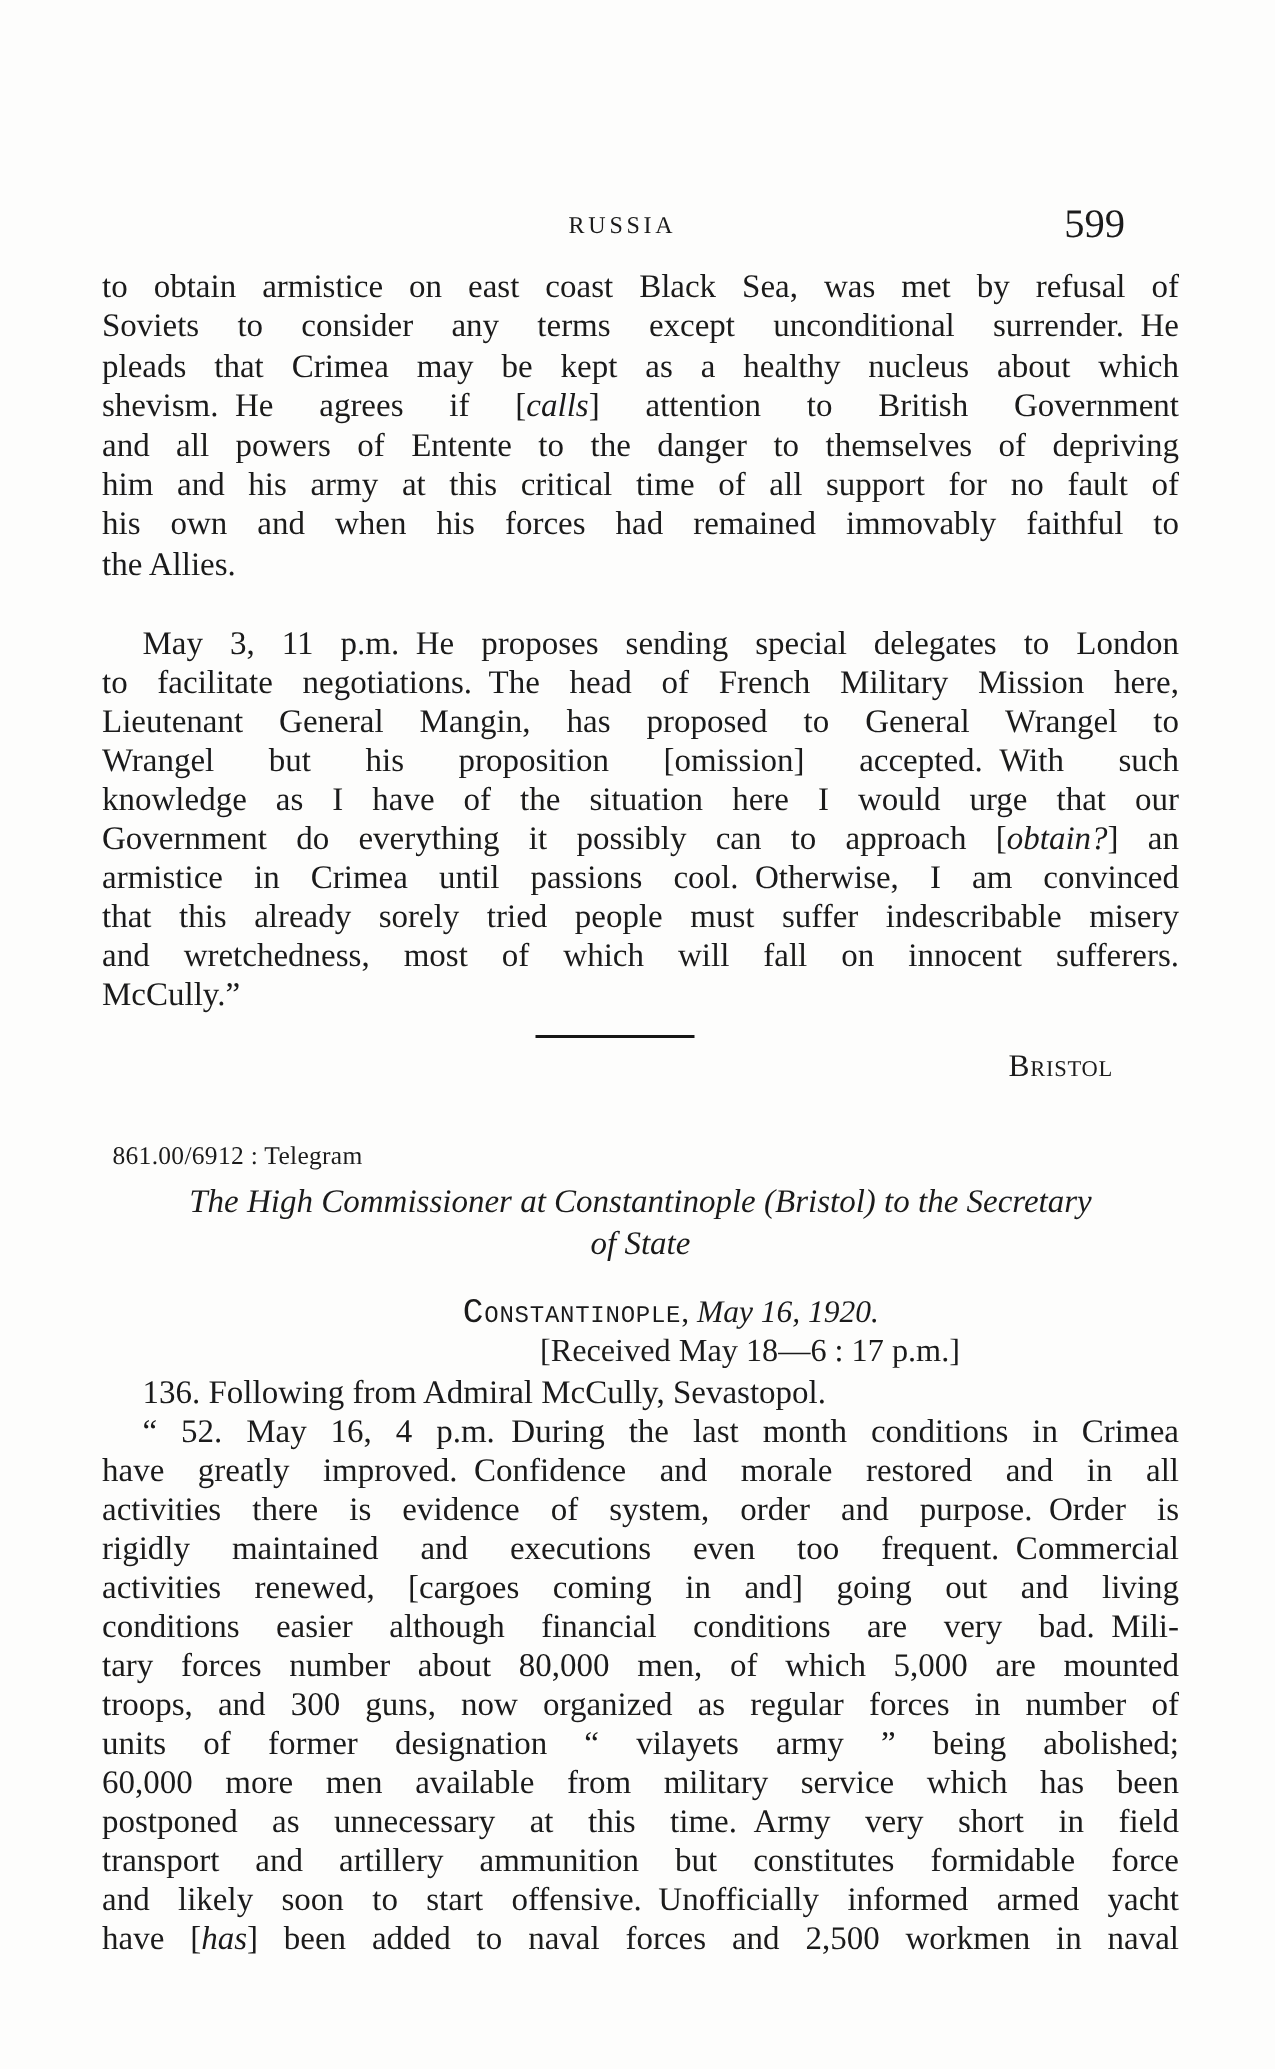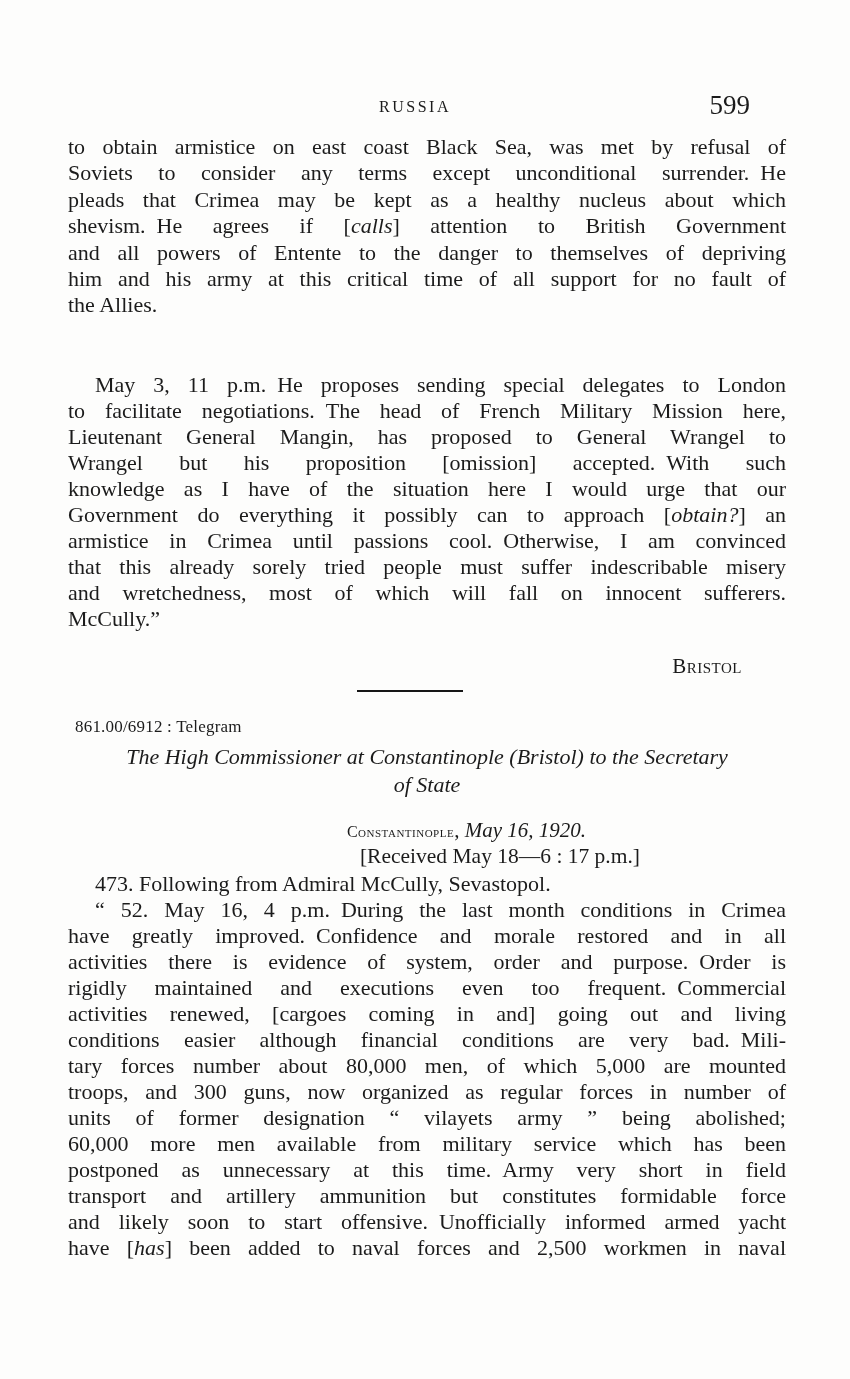--- a/index.html
+++ b/index.html
@@ -4,21 +4,21 @@
 <style>
   html,body { margin:0; padding:0; background:#ffffff; }
   .page {
     position:relative;
     width:850px; height:1379px;
     background:#fdfdfc;
     color:#1b1b1b;
     font-family:"Liberation Serif", serif;
     overflow:hidden;
   }
-  .abs { position:absolute; left:68px; width:718px; }
+  .abs { position:absolute; left:68px; width:718px;margin-top:44px; }
 
   
   .header { top:90px; height:36px; }
   .running-title{
     position:absolute; left:0; right:0; top:8px;
     text-align:center; font-size:16px; letter-spacing:2.5px;
     transform:translateX(-12px);
   }
   .page-number{
     position:absolute; right:36px; top:0;
@@ -50,41 +50,42 @@
   }
 
   .fileref { top:717px; left:75px; font-size:17px; letter-spacing:0.2px; }
 
   .doc-heading {
     top:743px; text-align:center; font-style:italic;
     font-size:22px; line-height:27.5px;
   }
 
   .dateline { top:818px; text-align:right; padding-right:200px; box-sizing:border-box; font-size:21px; }
-  .dateline .sc { font-size:16px; }
+  .dateline .sc { font-size:23px;font-family:Liberation Mono, monospace; }
   .received { top:844px; text-align:right; padding-right:146px; box-sizing:border-box; font-size:21.5px; }
 </style>
 </head>
 <body>
 
 <div class="page">
 
   <div class="abs header">
     <span class="running-title">RUSSIA</span>
     <span class="page-number">599</span>
   </div>
 
   <section>
     <div class="abs para p1">
         <div class="line"><span>to obtain armistice on east coast Black Sea, was met by refusal of</span></div>
         <div class="line"><span>Soviets to consider any terms except unconditional surrender. He</span></div>
         <div class="line"><span>pleads that Crimea may be kept as a healthy nucleus about which</span></div>
         <div class="line"><span>shevism. He agrees if [</span><span class="it">calls</span><span>] attention to British Government</span></div>
         <div class="line"><span>and all powers of Entente to the danger to themselves of depriving</span></div>
         <div class="line"><span>him and his army at this critical time of all support for no fault of</span></div>
+        <div class="line"><span>his own and when his forces had remained immovably faithful to</span></div>
         <div class="line last"><span>the Allies.</span></div>
       </div>
     <div class="abs para p2">
         <div class="line indent"><span>May 3, 11 p.m. He proposes sending special delegates to London</span></div>
         <div class="line"><span>to facilitate negotiations. The head of French Military Mission here,</span></div>
         <div class="line"><span>Lieutenant General Mangin, has proposed to General Wrangel to</span></div>
         <div class="line"><span>Wrangel but his proposition [omission] accepted. With such</span></div>
         <div class="line"><span>knowledge as I have of the situation here I would urge that our</span></div>
         <div class="line"><span>Government do everything it possibly can to approach [</span><span class="it">obtain?</span><span>] an</span></div>
         <div class="line"><span>armistice in Crimea until passions cool. Otherwise, I am convinced</span></div>
@@ -103,21 +104,21 @@
     <div class="abs fileref">861.00/6912 : Telegram</div>
     <div class="abs doc-heading">
       <div>The High Commissioner at Constantinople (Bristol) to the Secretary</div>
       <div>of State</div>
     </div>
     <div class="abs dateline">
       <span class="sc">Constantinople</span><span>, </span><span class="it">May 16, 1920.</span>
     </div>
     <div class="abs received">[Received May 18—6 : 17 p.m.]</div>
     <div class="abs para p337">
-        <div class="line last indent"><span>473. Following from Admiral McCully, Sevastopol.</span></div>
+        <div class="line last indent"><span>136. Following from Admiral McCully, Sevastopol.</span></div>
       </div>
     <div class="abs para p52">
         <div class="line indent"><span>“ 52. May 16, 4 p.m. During the last month conditions in Crimea</span></div>
         <div class="line"><span>have greatly improved. Confidence and morale restored and in all</span></div>
         <div class="line"><span>activities there is evidence of system, order and purpose. Order is</span></div>
         <div class="line"><span>rigidly maintained and executions even too frequent. Commercial</span></div>
         <div class="line"><span>activities renewed, [cargoes coming in and] going out and living</span></div>
         <div class="line"><span>conditions easier although financial conditions are very bad. Mili-</span></div>
         <div class="line"><span>tary forces number about 80,000 men, of which 5,000 are mounted</span></div>
         <div class="line"><span>troops, and 300 guns, now organized as regular forces in number of</span></div>

